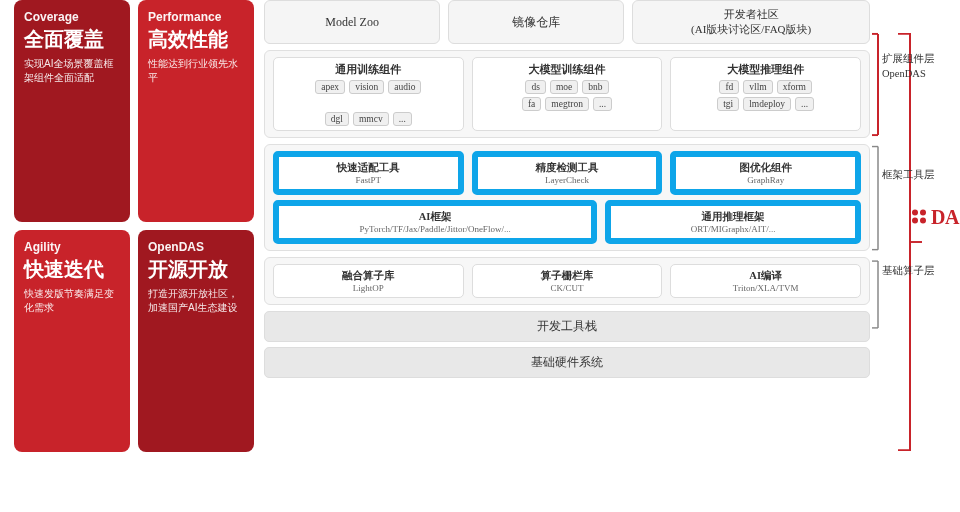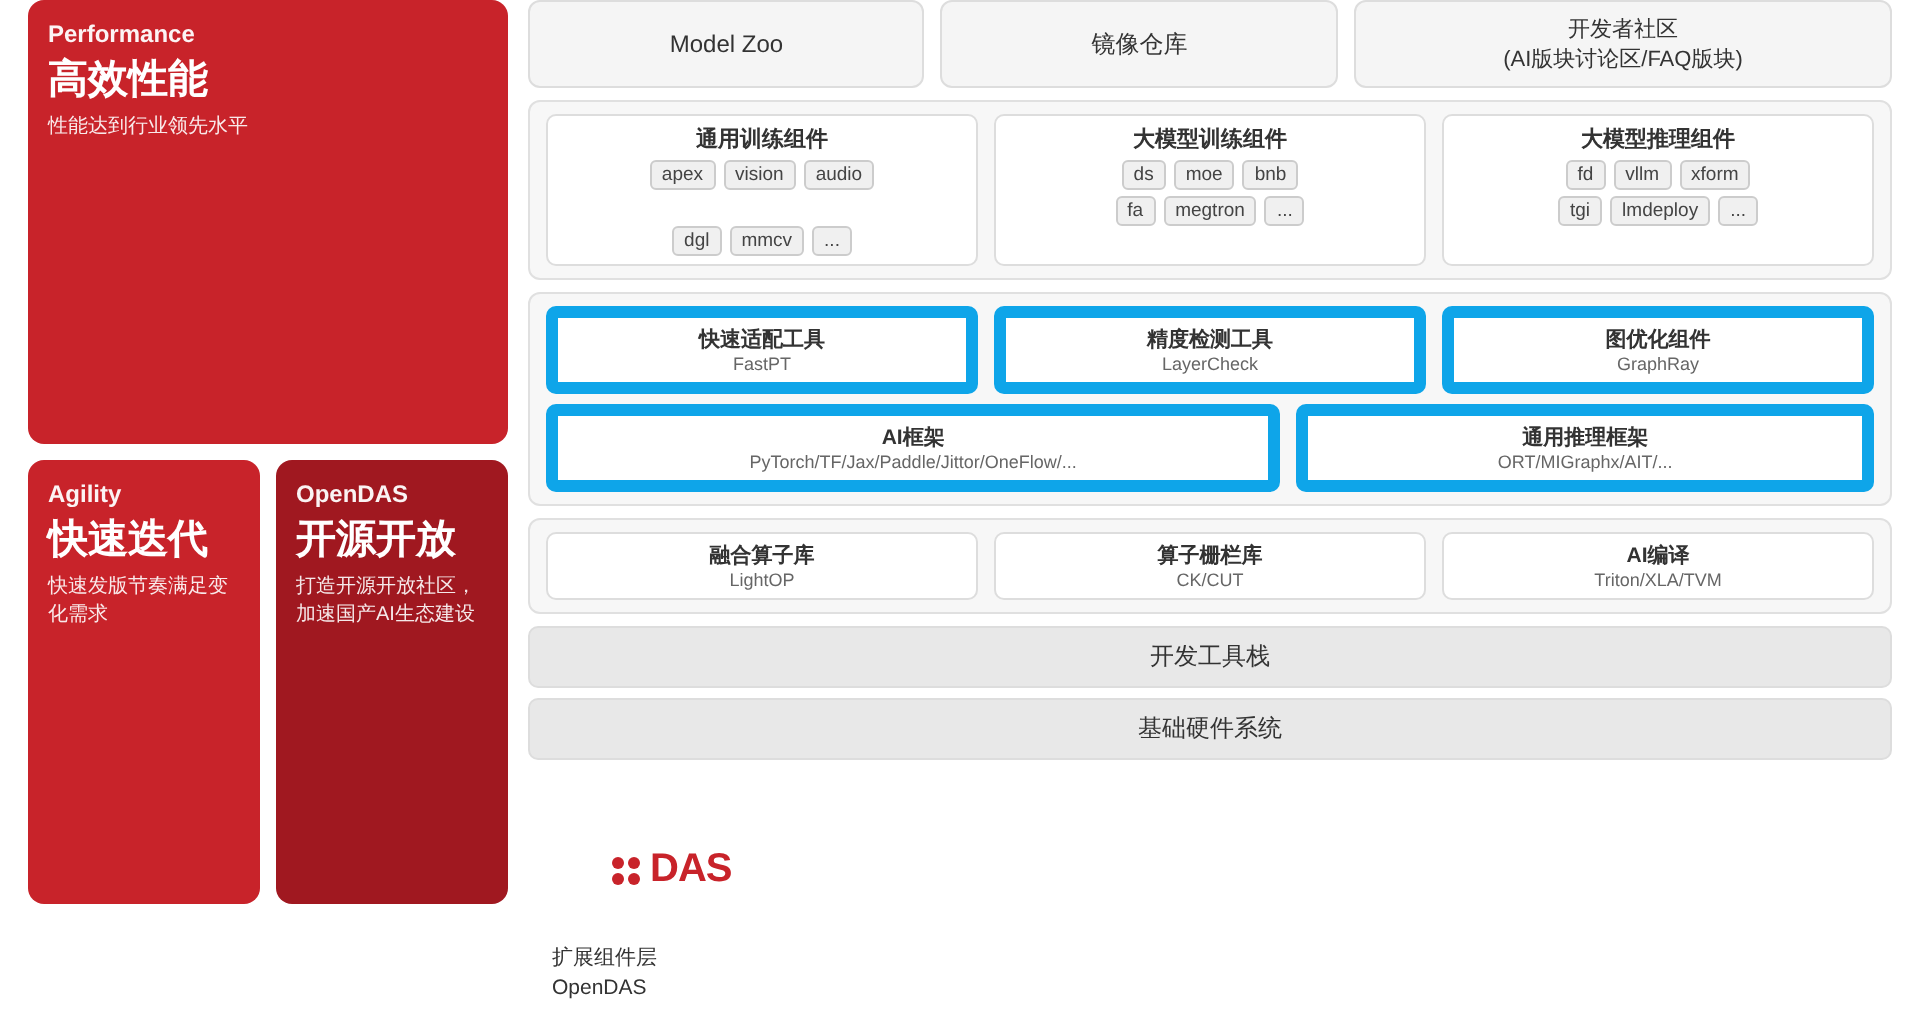--- a/index.html
+++ b/index.html
@@ -247,21 +247,22 @@
       padding: 6px 0;
       font-size: 12px;
       color: #333;
     }
 
     
     .right-wrapper {
       flex: 1;
       position: relative;
       display: flex;
-      flex-direction: column;
+      flex-direction: row;
+      font-family: Liberation Serif, serif;
     }
 
     .right-content {
       flex: 1;
       display: flex;
       flex-direction: column;
       gap: 6px;
     }
 
     .ann-col {
@@ -279,20 +280,25 @@
 
 <div style="width:960px;height:512px;background:#fff;position:relative;overflow:hidden;">
 
 
   <div class="main-layout">
 
     <div class="left-panel">
 
       <div class="left-top">
 
+        <div class="card dark-red">
+          <span class="card-label">Coverage</span>
+          <span class="card-title-zh">全面覆盖</span>
+          <span class="card-desc">实现AI全场景覆盖框架组件全面适配</span>
+        </div>
 
         <div class="card red">
           <span class="card-label">Performance</span>
           <span class="card-title-zh">高效性能</span>
           <span class="card-desc">性能达到行业领先水平</span>
         </div>
       </div>
 
       <div class="left-bottom">
 

